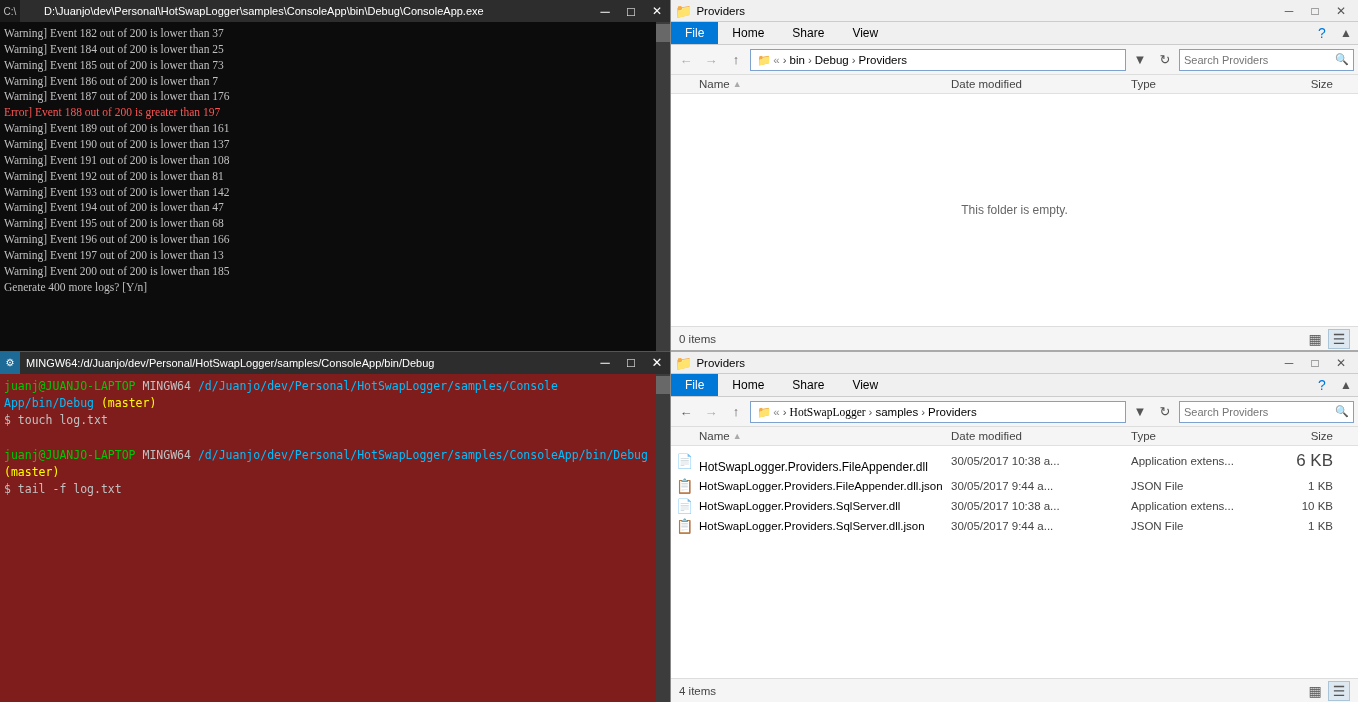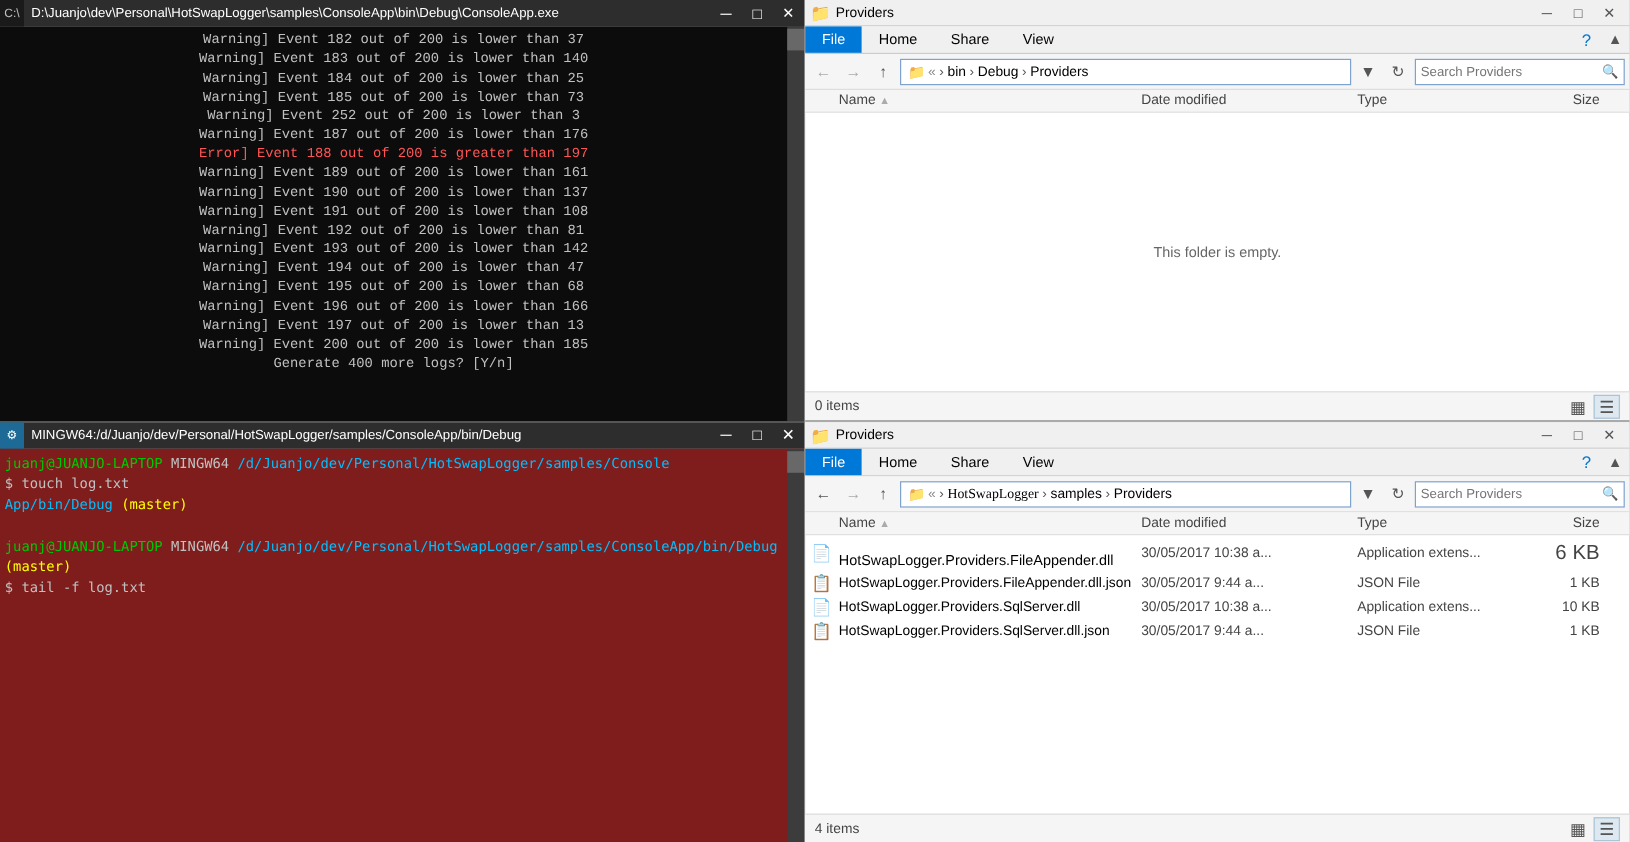--- a/index.html
+++ b/index.html
@@ -6,21 +6,21 @@
     body { width: 1358px; height: 702px; background: #c0c0c0; font-family: 'Segoe UI', sans-serif; font-size: 12px; overflow: hidden; display: flex; }
 
     
     .left-panel { width: 670px; height: 702px; display: flex; flex-direction: column; }
 
     
     .terminal-window { display: flex; flex-direction: column; flex: 1; }
 
     .terminal-top { height: 22px; background: #2d2d2d; display: flex; align-items: center; padding: 0; }
     .terminal-top .t-icon { width: 20px; height: 22px; background: #dcb53c; display: flex; align-items: center; justify-content: center; font-size: 11px; }
-    .terminal-top .t-title { flex: 1; color: #fff; font-size: 11px; padding-left: 6px; }
+    .terminal-top .t-title { flex: 1; color: #fff; font-size: 11px; padding-left: 6px; margin-left: 18px; }
     .terminal-top .t-controls { display: flex; }
     .t-ctrl { width: 26px; height: 22px; display: flex; align-items: center; justify-content: center; color: #fff; font-size: 13px; cursor: pointer; }
 
     .mingw-titlebar { height: 22px; background: #2d2d2d; display: flex; align-items: center; }
     .mingw-icon { width: 20px; height: 22px; background: #3c8fd8; display: flex; align-items: center; justify-content: center; font-size: 10px; color: #fff; }
     .mingw-title { flex: 1; color: #fff; font-size: 11px; padding-left: 6px; }
     .mingw-controls { display: flex; }
   </style>
 </head>
 <body>
@@ -36,26 +36,25 @@
         <div class="t-controls">
           <div class="t-ctrl">─</div>
           <div class="t-ctrl">□</div>
           <div class="t-ctrl" style="font-size:12px;">✕</div>
         </div>
       </div>
       <div style="flex:1; background:#0c0c0c; position:relative; overflow:hidden;">
         <div style="position:absolute; right:0; top:0; width:14px; height:100%; background:#3c3c3c;">
           <div style="width:14px; height:18px; background:#686868; position:absolute; top:2px;"></div>
         </div>
-        <div style="padding:4px 18px 4px 4px; font-family:Liberation Mono, monospace; font-size:11.5px; line-height:1.38; color:#c0c0c0;text-align:center;">
+        <div style="padding:4px 18px 4px 4px; font-family:Liberation Serif, serif; font-size:11.5px; line-height:1.38; color:#c0c0c0;">
           <div>Warning] Event 182 out of 200 is lower than 37</div>
-          <div>Warning] Event 183 out of 200 is lower than 140</div>
           <div>Warning] Event 184 out of 200 is lower than 25</div>
           <div>Warning] Event 185 out of 200 is lower than 73</div>
-          <div>Warning] Event 252 out of 200 is lower than 3</div>
+          <div>Warning] Event 186 out of 200 is lower than 7</div>
           <div>Warning] Event 187 out of 200 is lower than 176</div>
           <div style="color:#ff5555;">Error] Event 188 out of 200 is greater than 197</div>
           <div>Warning] Event 189 out of 200 is lower than 161</div>
           <div>Warning] Event 190 out of 200 is lower than 137</div>
           <div>Warning] Event 191 out of 200 is lower than 108</div>
           <div>Warning] Event 192 out of 200 is lower than 81</div>
           <div>Warning] Event 193 out of 200 is lower than 142</div>
           <div>Warning] Event 194 out of 200 is lower than 47</div>
           <div>Warning] Event 195 out of 200 is lower than 68</div>
           <div>Warning] Event 196 out of 200 is lower than 166</div>
@@ -81,24 +80,24 @@
       <div style="flex:1; background:#7f1d1d; position:relative; overflow:hidden;">
         <div style="position:absolute; right:0; top:0; width:14px; height:100%; background:#3c3c3c;">
           <div style="width:14px; height:18px; background:#686868; position:absolute; top:2px;"></div>
         </div>
         <div style="padding:4px 18px 4px 4px; font-family:'Lucida Console',monospace; font-size:11.5px; line-height:1.5; color:#c0c0c0;">
           <div>
             <span style="color:#00c800;">juanj@JUANJO-LAPTOP</span>
             <span style="color:#c0c0c0;"> MINGW64 </span>
             <span style="color:#00bfff;">/d/Juanjo/dev/Personal/HotSwapLogger/samples/Console</span>
           </div>
+          <div>
+            <span style="color:#00bfff;">App/bin/Debug </span><span style="color:#ffff00;">(master)</span>
+          </div>
           <div>$ touch log.txt</div>
-          <div>
-            <span style="color:#00bfff;">App/bin/Debug </span><span style="color:#ffff00;">(master)</span>
-          </div>
           <div>&nbsp;</div>
           <div>
             <span style="color:#00c800;">juanj@JUANJO-LAPTOP</span>
             <span style="color:#c0c0c0;"> MINGW64 </span>
             <span style="color:#00bfff;">/d/Juanjo/dev/Personal/HotSwapLogger/samples/ConsoleApp/bin/Debug</span>
           </div>
           <div>
             <span style="color:#ffff00;">(master)</span>
           </div>
           <div>$ tail -f log.txt</div>

